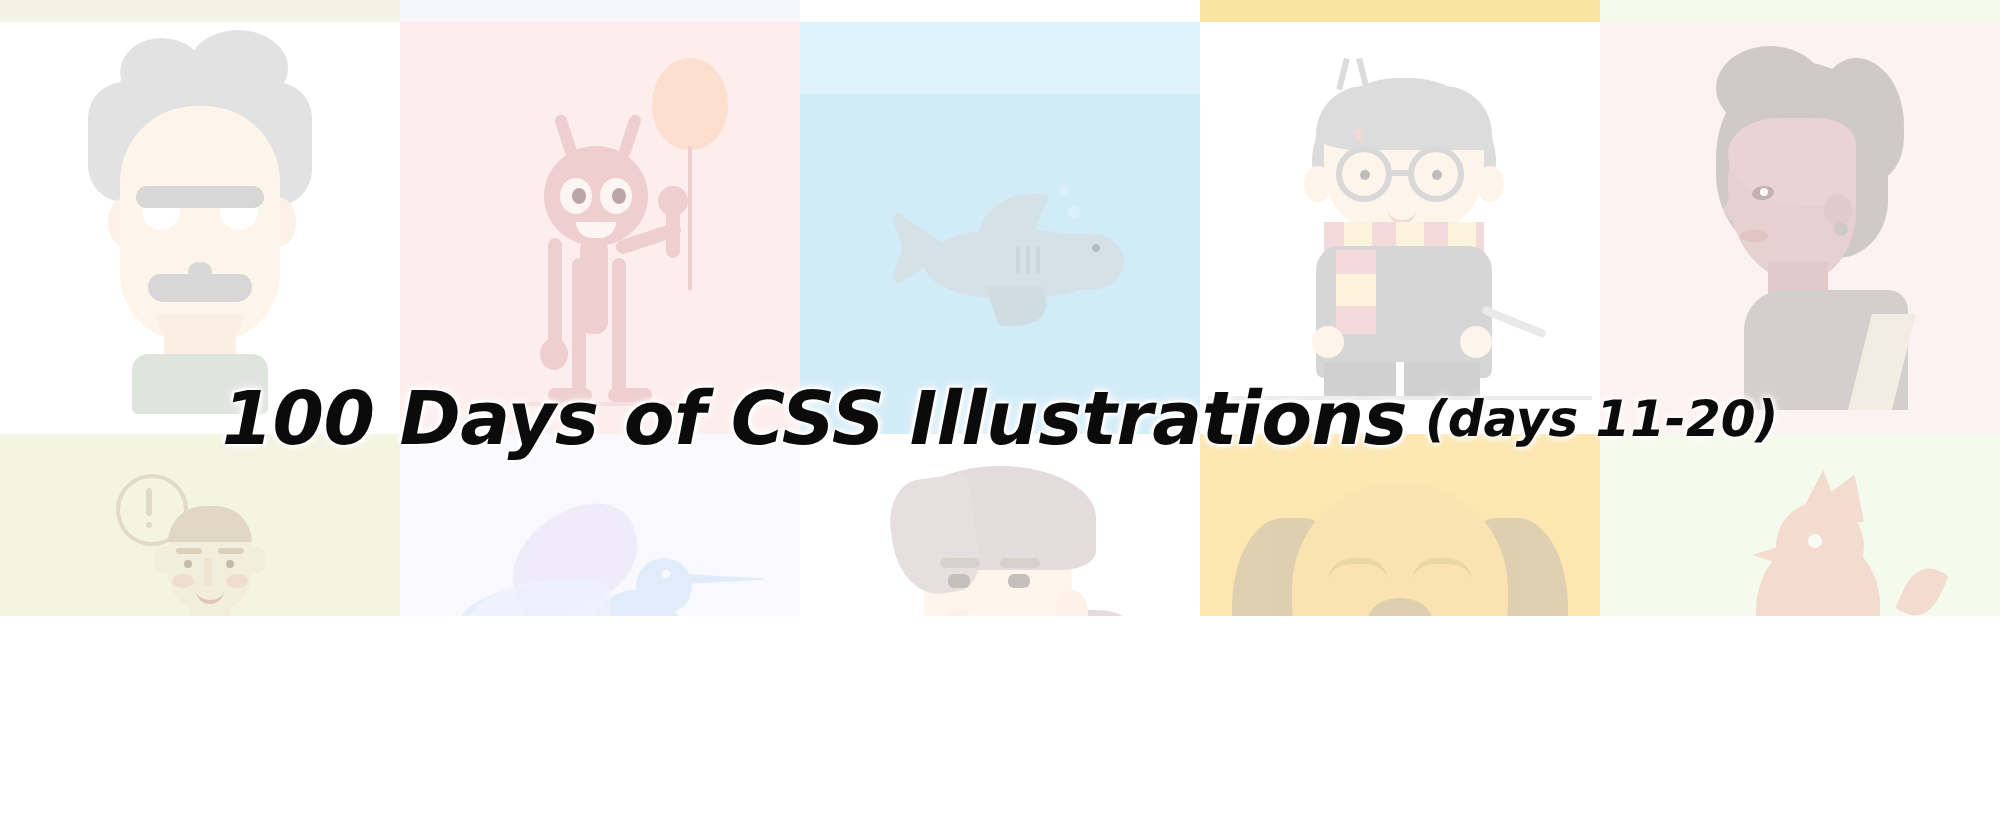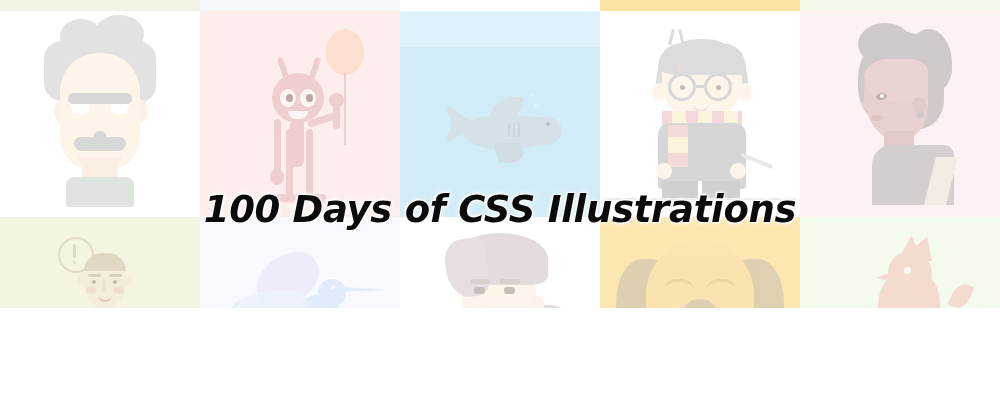--- a/index.html
+++ b/index.html
@@ -444,15 +444,16 @@
           <div class="c-leg" style="left:120px;top:118px"></div>
           <div class="c-leg" style="left:130px;top:120px"></div>
         </div>
       </div>
     </div>
 
   </div>
 
   <div id="title-wrap">
     <span id="title">100 Days of CSS Illustrations</span>
+      <span id="subtitle">(days 11-20)</span>
   </div>
 
 </div>
 
 </body></html>

